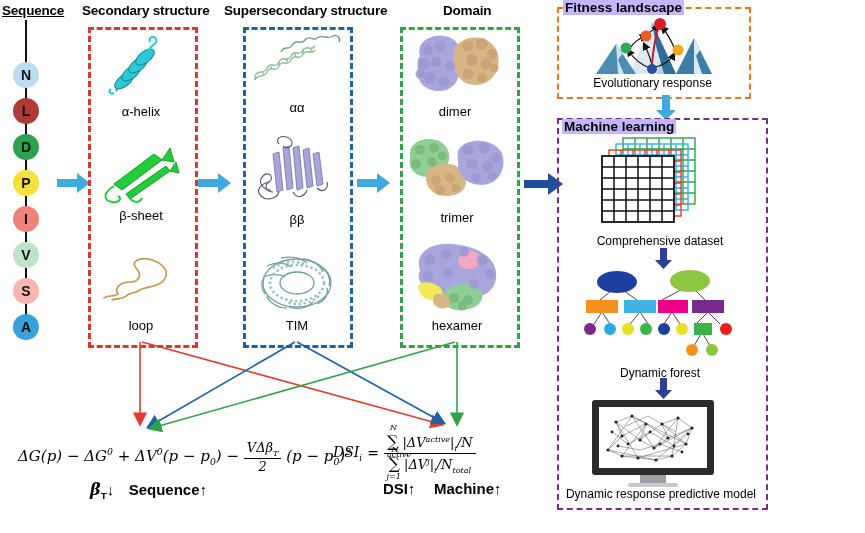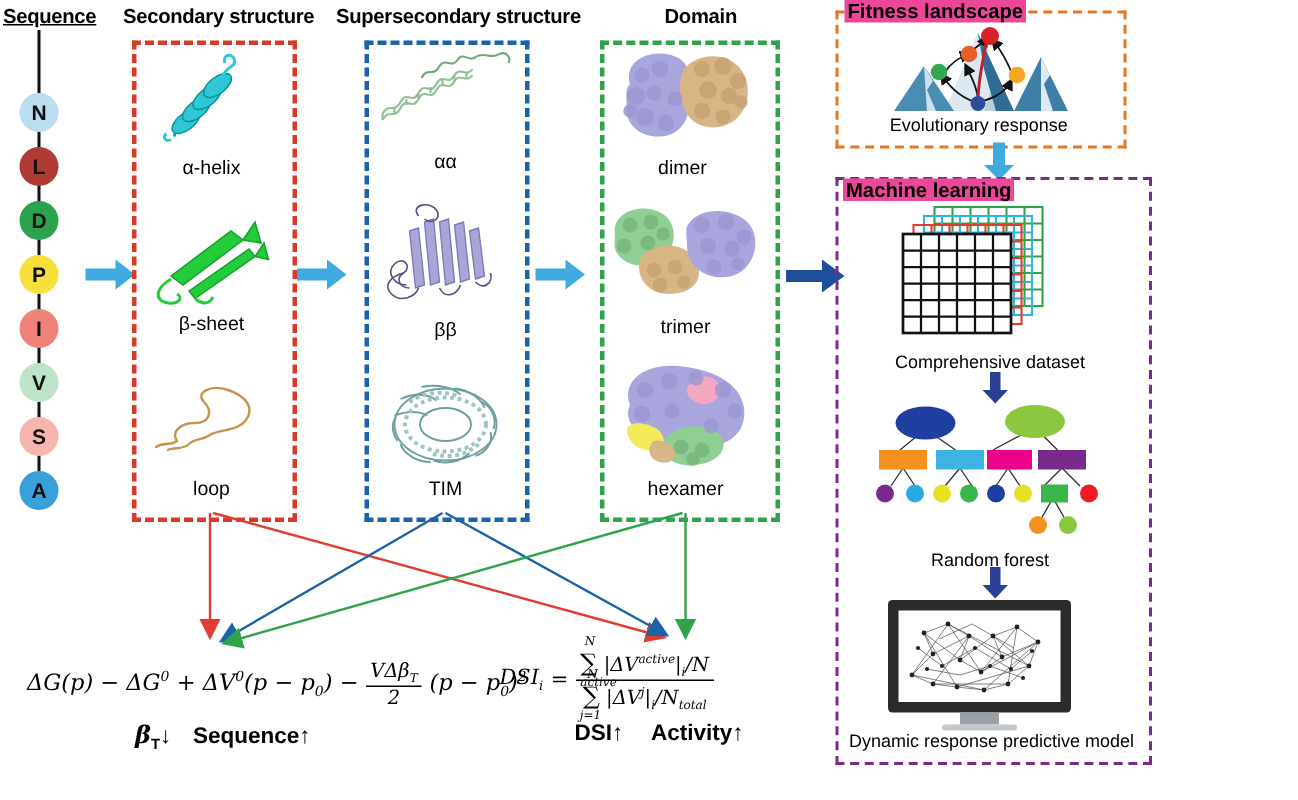--- a/index.html
+++ b/index.html
@@ -2,21 +2,21 @@
 <html><head>
 <meta charset="utf-8">
 <style>
   html,body{margin:0;padding:0;background:#fff;}
   body{width:865px;height:533px;position:relative;overflow:hidden;
        font-family:"Liberation Sans","DejaVu Sans",sans-serif;color:#000;}
   .abs{position:absolute;}
   .hdr{font-weight:bold;font-size:13.5px;letter-spacing:-.2px;white-space:nowrap;}
   .cap{font-size:13px;white-space:nowrap;text-align:center;}
   .capsm{font-size:12px;white-space:nowrap;text-align:center;}
-  .boxlbl{font-weight:bold;font-size:13.5px;white-space:nowrap;background:#ec4899;padding:0 2px;}
+  .boxlbl{font-weight:bold;font-size:13.5px;white-space:nowrap;background:#c4b5fd;padding:0 2px;}
 
   
   .dash{border-style:dashed;background:transparent;}
   .dash-red{border:3px dashed #d63b2a;}
   .dash-blue{border:3px dashed #1a63a8;}
   .dash-green{border:3px dashed #2ea34a;}
   .dash-orange{border:2.5px dashed #e8761f;}
   .dash-purple{border:2.5px dashed #7a2a8c;}
 
   
@@ -347,21 +347,21 @@
         <span style="font-size:16px;">∑</span>
         <sub style="position:absolute;bottom:-8px;left:-2px;font-size:8px;">j=1</sub>
       </span>
       <span>|ΔV</span><sup>j</sup><span>|</span><sub>i</sub><span>/N</span><sub>total</sub>
     </span>
   </span>
 </div>
 
 <div class="abs" style="left:383px;top:480px;white-space:nowrap;">
   <span class="eqb">DSI</span><span class="eqb">↑</span>
-  <span class="eqb" style="margin-left:14px;">Activity</span><span class="eqb">↑</span>
+  <span class="eqb" style="margin-left:14px;">Machine</span><span class="eqb">↑</span>
 </div>
 
 <div class="abs dash dash-orange" style="left:557px;top:7px;width:190px;height:88px;"></div>
 <div class="abs boxlbl" style="left:563px;top:0px;">Fitness landscape</div>
 <div class="abs" style="left:590px;top:16px;width:130px;height:60px;">
   <svg width="130" height="60" viewBox="0 0 130 60">
     <polygon points="40,58 62,6 86,58" fill="#b8cfe0"></polygon>
     <polygon points="62,6 70,18 64,26 72,40 66,58 40,58" fill="#dde9f2"></polygon>
     <polygon points="62,6 86,58 74,58 66,30" fill="#2f6d96"></polygon>
     <polygon points="86,58 104,22 122,58" fill="#3e7fa6"></polygon>
@@ -458,21 +458,21 @@
     <circle cx="48" cy="59" r="6" fill="#e8e022"></circle>
     <circle cx="66" cy="59" r="6" fill="#39b54a"></circle>
     <circle cx="84" cy="59" r="6" fill="#1f3fa0"></circle>
     <circle cx="102" cy="59" r="6" fill="#e8e022"></circle>
     <rect x="114" y="53" width="18" height="12" fill="#39b54a"></rect>
     <circle cx="146" cy="59" r="6" fill="#ed1c24"></circle>
     <circle cx="112" cy="80" r="6" fill="#f5911e"></circle>
     <circle cx="132" cy="80" r="6" fill="#8dc63f"></circle>
   </svg>
 </div>
-<div class="abs capsm" style="left:570px;top:366px;width:180px;">Random forest</div>
+<div class="abs capsm" style="left:570px;top:366px;width:180px;">Dynamic forest</div>
 
 <div class="abs" style="left:655px;top:378px;">
   <svg width="18" height="22" viewBox="0 0 18 22">
       <path d="M5,0 L12,0 L12,12 L17,12 L8.5,21 L0,12 L5,12 Z" fill="#2b3f96"></path>
     </svg>
 </div>
 
 <div class="abs" style="left:588px;top:398px;width:140px;height:92px;">
   <svg width="140" height="92" viewBox="0 0 140 92">
     <rect x="4" y="2" width="122" height="75" rx="3" fill="#2b2b2b"></rect>

